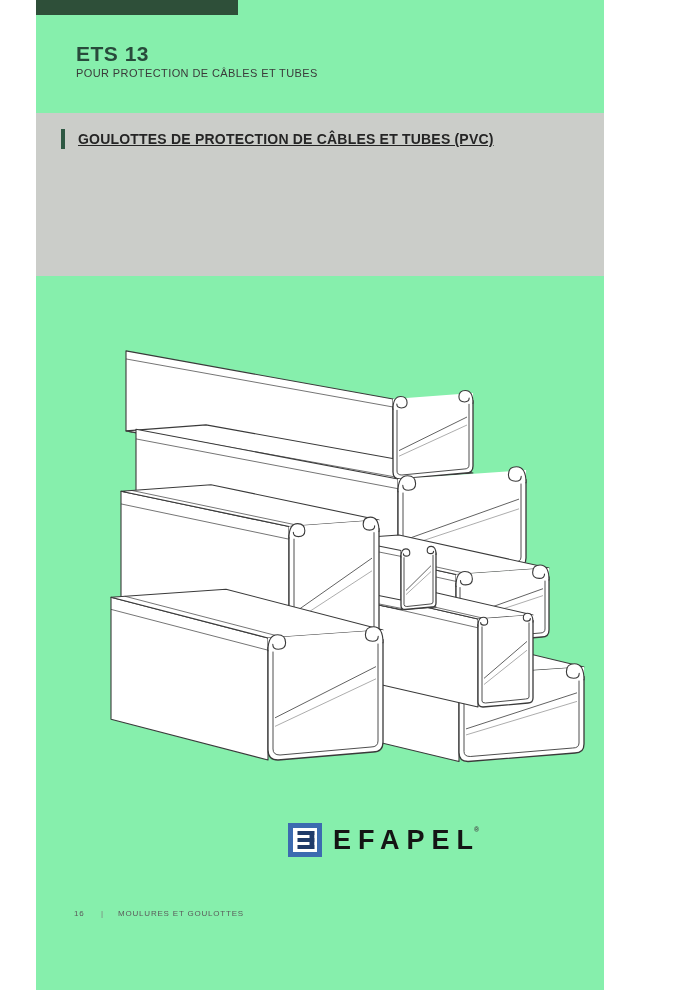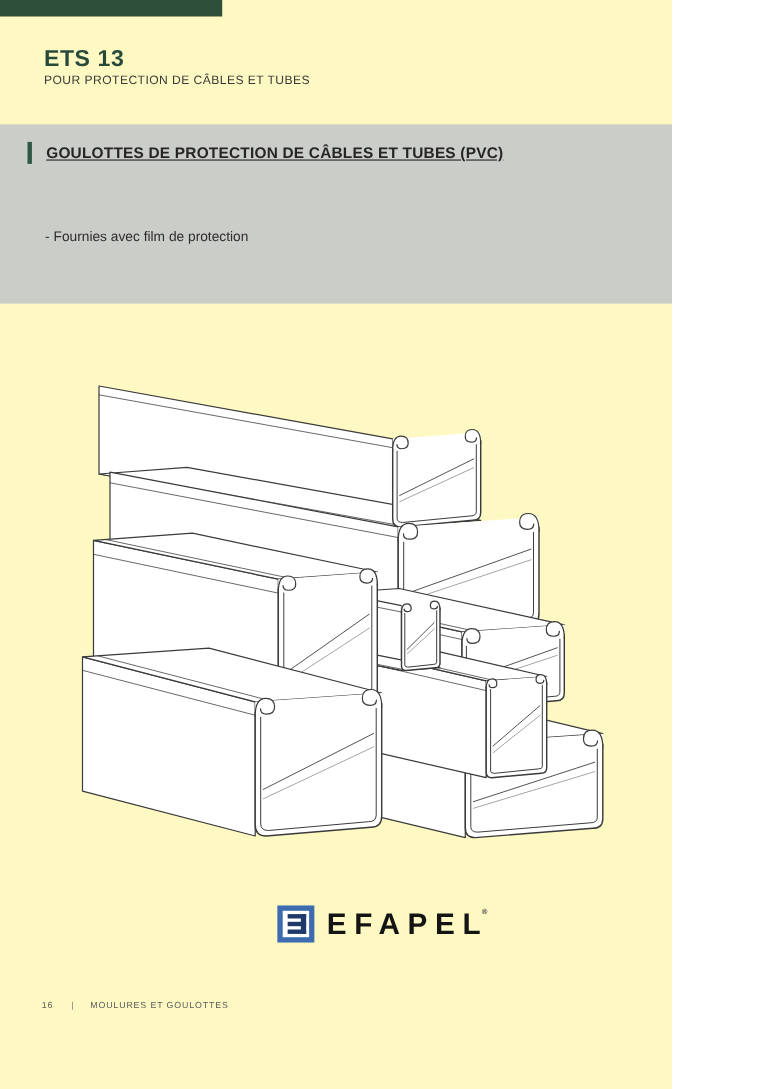--- a/index.html
+++ b/index.html
@@ -1,17 +1,17 @@
 <!DOCTYPE html>
 <html><head>
 <meta charset="utf-8">
 <style>
   html,body{margin:0;padding:0;}
-  .page{position:relative;width:611px;height:990px;background:#fef9c3;overflow:hidden;
-        font-family:"Liberation Sans",sans-serif;color:#2f2f2f;}
+  .page{position:relative;width:568px;height:990px;background:#86efac;overflow:hidden;
+        font-family:"Liberation Sans",sans-serif;color:#2f2f2f;margin-left:36px;}
   .topbar{position:absolute;left:0;top:0;width:202px;height:15px;background:#2e4f39;}
   .title{position:absolute;left:40px;top:42px;font-size:21px;font-weight:bold;
          color:#284a3b;letter-spacing:0.5px;}
   .subtitle{position:absolute;left:40px;top:67px;font-size:11px;letter-spacing:0.4px;
             color:#3a3a3a;}
   .grayband{position:absolute;left:0;top:113px;width:700px;height:163px;background:#cbcdc9;}
   .sec-heading{position:absolute;left:25px;top:129px;border-left:4px solid #2e5843;
                padding-left:13px;font-size:14px;font-weight:bold;color:#252525;
                line-height:20px;letter-spacing:0.2px;text-decoration:underline;}
   .sec-desc{position:absolute;left:41px;top:157px;width:628px;font-size:12.5px;
@@ -36,21 +36,20 @@
 <div class="page">
 
   <div class="topbar"></div>
 
   <div class="title">ETS 13</div>
   <div class="subtitle">POUR PROTECTION DE CÂBLES ET TUBES</div>
 
   <div class="grayband"></div>
   <div class="sec-heading">GOULOTTES DE PROTECTION DE CÂBLES ET TUBES (PVC)</div>
   <div class="features">
-    <div>- Fournies avec film de protection</div>
   </div>
 
   <svg id="trunking-svg" class="illu" viewBox="0 0 700 470">
       <polygon points="357.0,69.0 90.0,20.9 90.0,100.9 357.0,149.0" fill="#fff" stroke="#3a3a3a" stroke-width="1.1" stroke-linejoin="round"></polygon>
       <line x1="357" y1="77" x2="90" y2="28.940000000000005" stroke="#3a3a3a" stroke-width="0.7"></line>
       <polygon points="357.0,149.0 437.0,143.0 170.0,94.9 90.0,100.9" fill="#fff" stroke="#3a3a3a" stroke-width="1.1" stroke-linejoin="round"></polygon>
       <line x1="366.6" y1="148.28" x2="99.60000000000002" y2="100.22" stroke="#3a3a3a" stroke-width="0.7"></line>
       <path d="M 357,69 L 357,142 Q 357,149 364,149 L 430,143 Q 437,143 437,136 L 437,63 Z" fill="#fff" stroke="none"></path>
       <path d="M 357,76.68 L 357,142 Q 357,149 364,149 L 430,143 Q 437,143 437,136 L 437,70.68" fill="none" stroke="#3a3a3a" stroke-width="1.3" stroke-linecap="round"></path>
       <path d="M 361,79.88 L 361,141 Q 361,145 365.9,145 L 428.1,139 Q 433,139 433,135 L 433,73.88" fill="none" stroke="#3a3a3a" stroke-width="0.9"></path>

